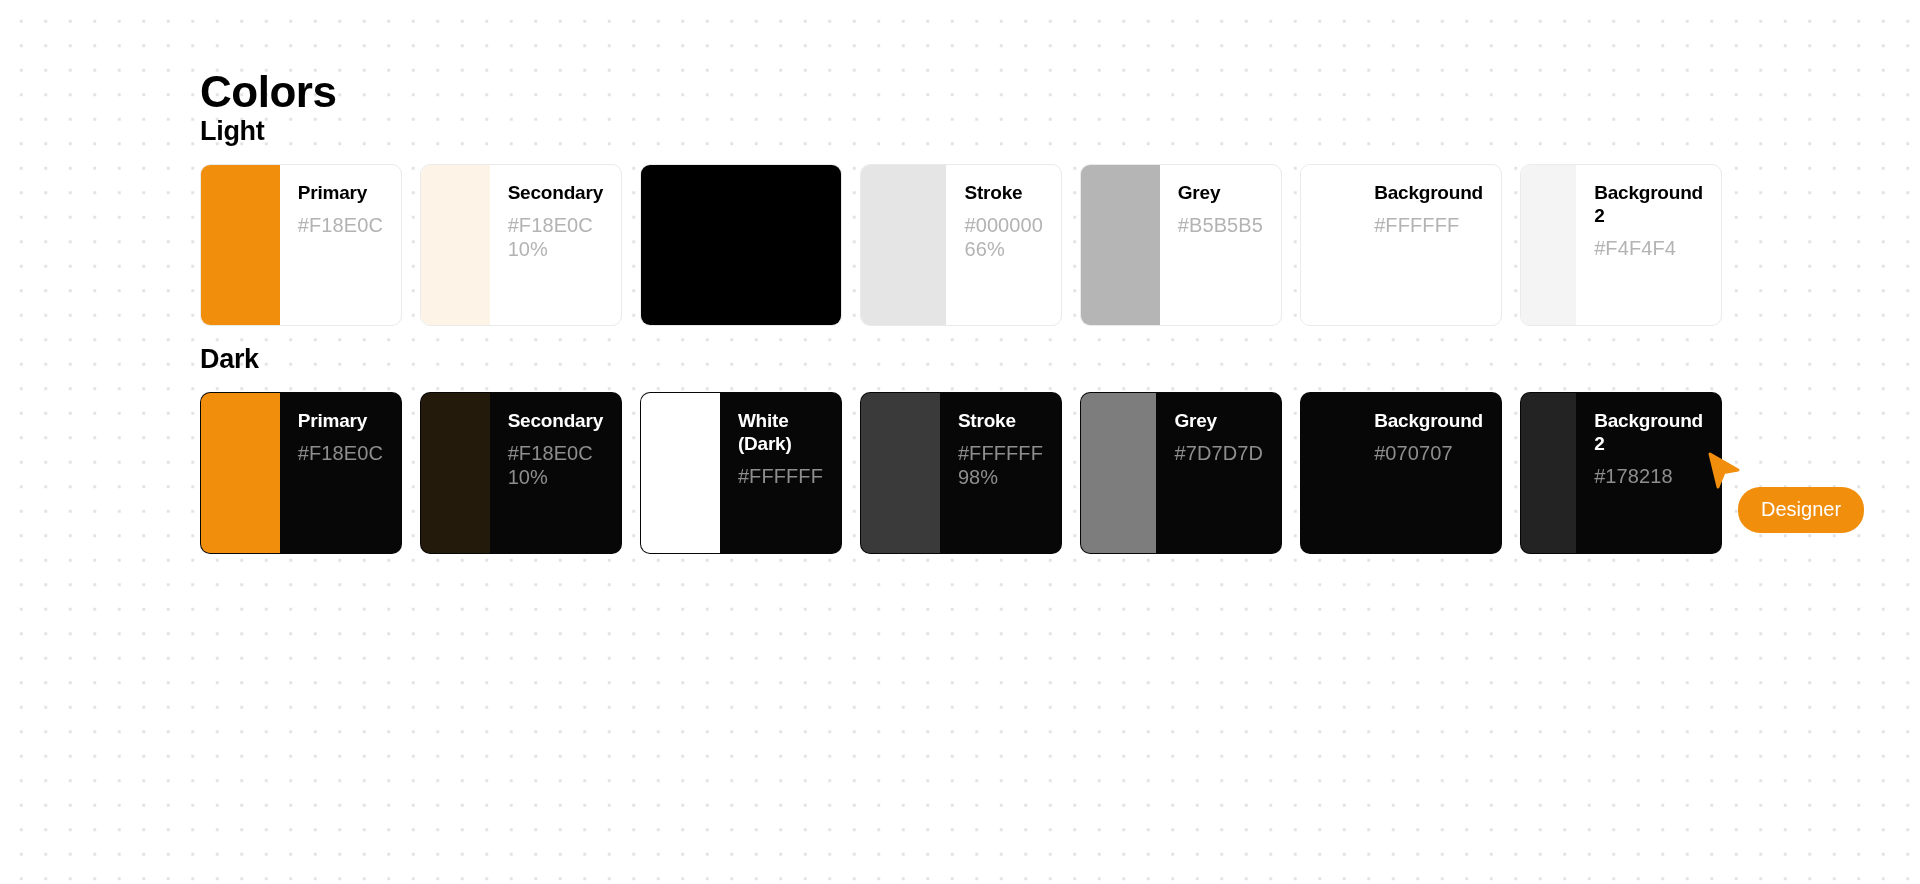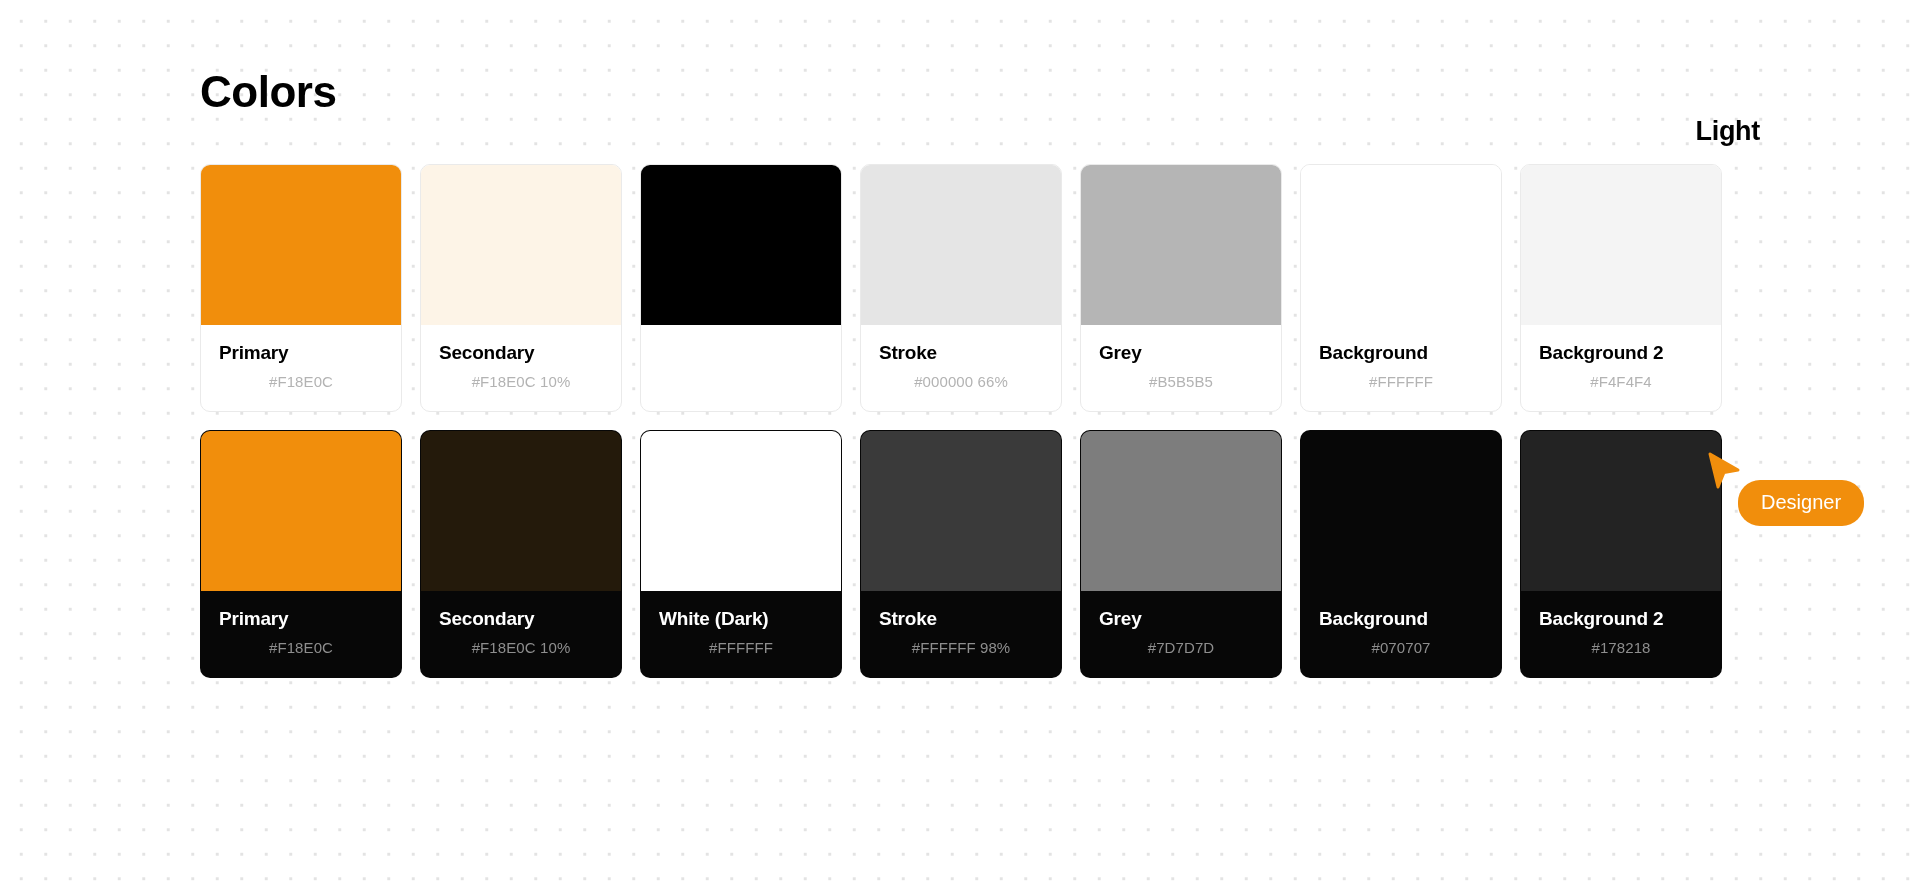--- a/index.html
+++ b/index.html
@@ -35,34 +35,33 @@
   }
 
   .section { margin-bottom: 18px; }
 
   .section-heading {
     font-size: 27px;
     font-weight: bold;
     color: #000000;
     letter-spacing: -0.3px;
     margin-bottom: 17px;
-    text-align: right;
   }
 
   .swatch-row {
     display: flex;
     gap: 18px;
   }
 
   .swatch-card {
     width: 202px;
     border-radius: 10px;
     overflow: hidden;
     display: flex;
-    flex-direction: column;
+    flex-direction: row;
   }
 
   .swatch-card.light {
     border: 1px solid #eaeaea;
     background: #ffffff;
   }
 
   .swatch-card.dark {
     border: 1px solid transparent;
     background: #070707;
@@ -79,24 +78,23 @@
 
   .swatch-name {
     font-size: 19px;
     font-weight: bold;
     letter-spacing: -0.2px;
     line-height: 1.2;
     margin-bottom: 8px;
   }
 
   .swatch-hex {
-    font-size: 15px;
+    font-size: 20px;
     line-height: 1.2;
     letter-spacing: 0.1px;
-    text-align: center;
   }
 
   .light .swatch-name { color: #000000; }
   .light .swatch-hex  { color: #b3b3b3; }
   .dark  .swatch-name { color: #ffffff; }
   .dark  .swatch-hex  { color: #8e8e8e; }
 
   
   .cursor-badge {
     position: absolute;
@@ -110,21 +108,21 @@
     position: absolute;
     left: 0;
     top: 0;
     width: 34px;
     height: 38px;
   }
 
   .cursor-pill {
     position: absolute;
     left: 31px;
-    top: 28px;
+    top: 35px;
     background: #f18e0c;
     color: #ffffff;
     font-size: 20px;
     font-weight: normal;
     padding: 11px 23px 12px 23px;
     border-radius: 22px;
     white-space: nowrap;
     line-height: 1.15;
   }
 </style>
@@ -180,20 +178,21 @@
           <div class="swatch-card light">
             <div class="swatch-chip" style="background-color: rgb(244, 244, 244);"></div>
             <div class="swatch-info">
               <div class="swatch-name">Background 2</div>
               <div class="swatch-hex">#F4F4F4</div>
             </div>
           </div>
         </div>
       </div>
       <div class="section">
+        <div class="section-heading">Dark</div>
         <div class="swatch-row">
           <div class="swatch-card dark">
             <div class="swatch-chip" style="background-color: rgb(241, 142, 12);"></div>
             <div class="swatch-info">
               <div class="swatch-name">Primary</div>
               <div class="swatch-hex">#F18E0C</div>
             </div>
           </div>
           <div class="swatch-card dark">
             <div class="swatch-chip" style="background-color: rgb(36, 26, 11);"></div>

